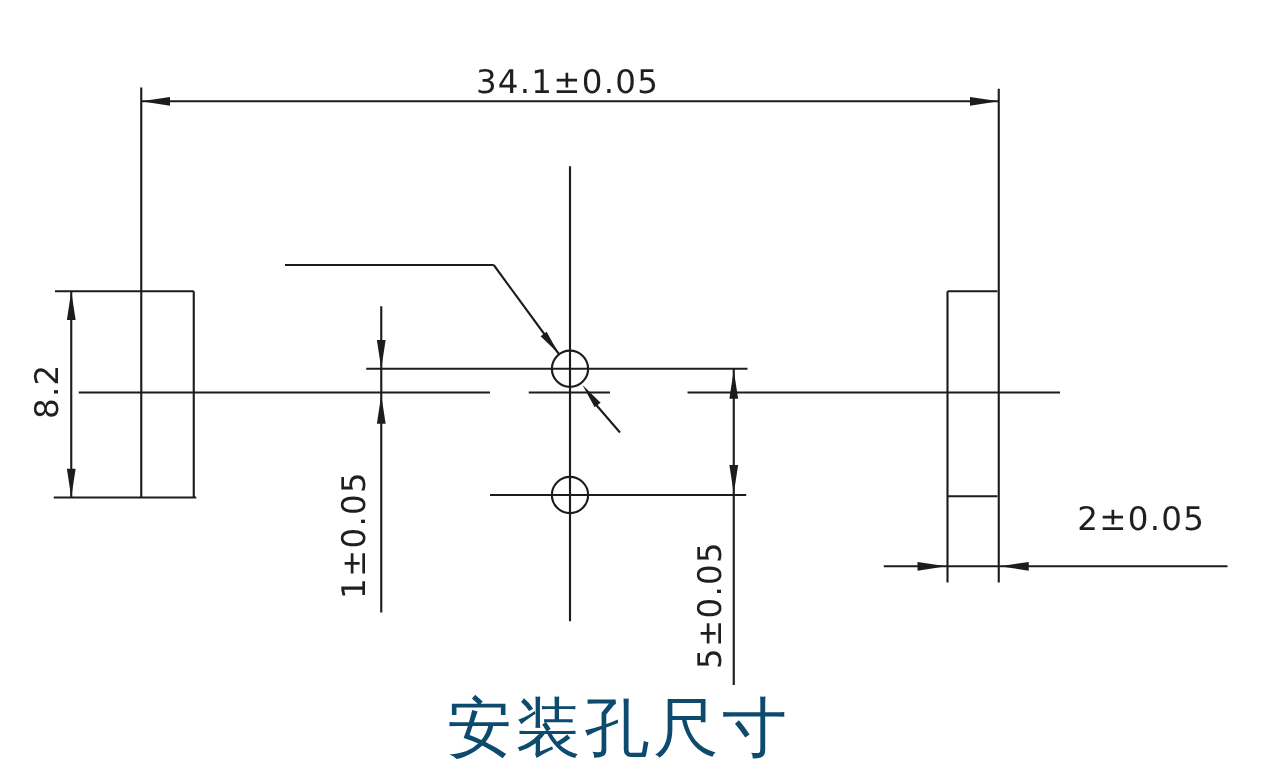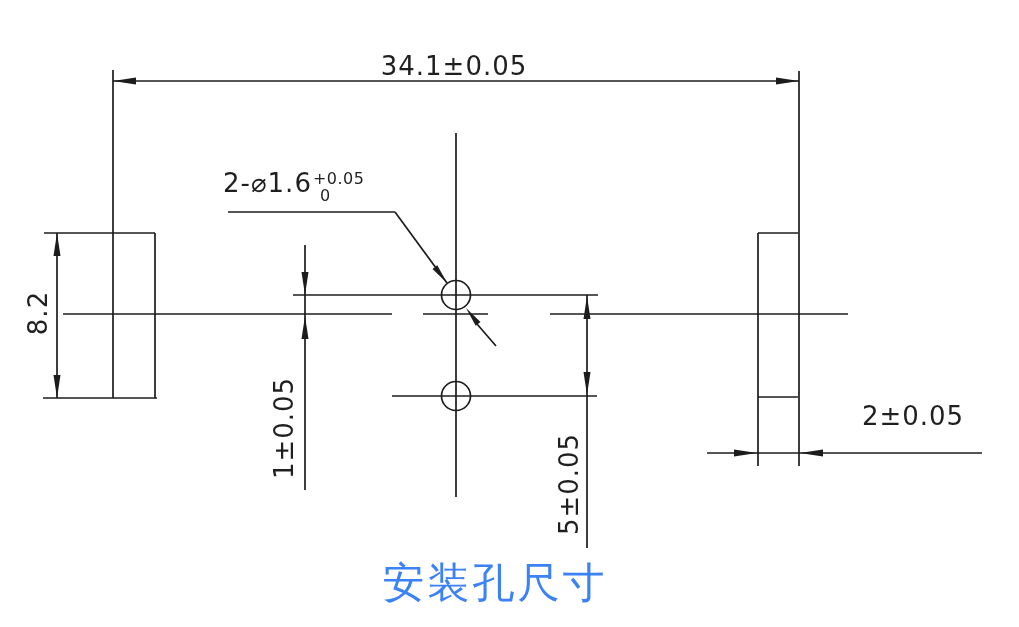--- a/index.html
+++ b/index.html
@@ -30,25 +30,25 @@
     align-items: flex-start;
     font-size: 16px;
     line-height: 1.05;
     letter-spacing: 0.5px;
     vertical-align: 8px;
     margin-left: 1px;
   }
   .tol-l { padding-left: 7px; }
   .title-text {
     position: absolute;
-    font-size: 42px;
+    font-size: 52px;
     line-height: 1;
     letter-spacing: 3px;
     white-space: nowrap;
-    color: #3b82f6;
+    color: #0c4a6e;
   }
 </style>
 </head>
 <body>
 
 <div id="canvas">
 
   <svg id="linework" width="1019" height="627" viewBox="0 0 1019 627">
     <g stroke="#1c1c1c" stroke-width="1.7" fill="none" stroke-linecap="butt">
 
@@ -101,26 +101,20 @@
       <polygon points="800,453 823,449.5 823,456.5"></polygon>
       <polygon points="447,283 432.5,268.9 437.3,265.3"></polygon>
       <polygon points="466,308 475.7,325.7 480.5,322.1"></polygon>
     </g>
   </svg>
 
   <div class="dimtext ctr" style="left:454px; top:66px;">34.1±0.05</div>
 
   <div class="dimtext rot" style="left:38px; top:313px;">8.2</div>
 
-  <div class="callout">
-    <span>2-⌀1.6</span><span class="tol">
-        <span>+0.05</span>
-        <span class="tol-l">0</span>
-      </span>
-  </div>
 
   <div class="dimtext rot" style="left:284px; top:428px;">1±0.05</div>
 
   <div class="dimtext rot" style="left:569px; top:484px;">5±0.05</div>
 
   <div class="dimtext ctr" style="left:913px; top:416px;">2±0.05</div>
 
   <div class="title-text ctr" style="left:495px; top:583px;">安装孔尺寸</div>
 
 </div>

